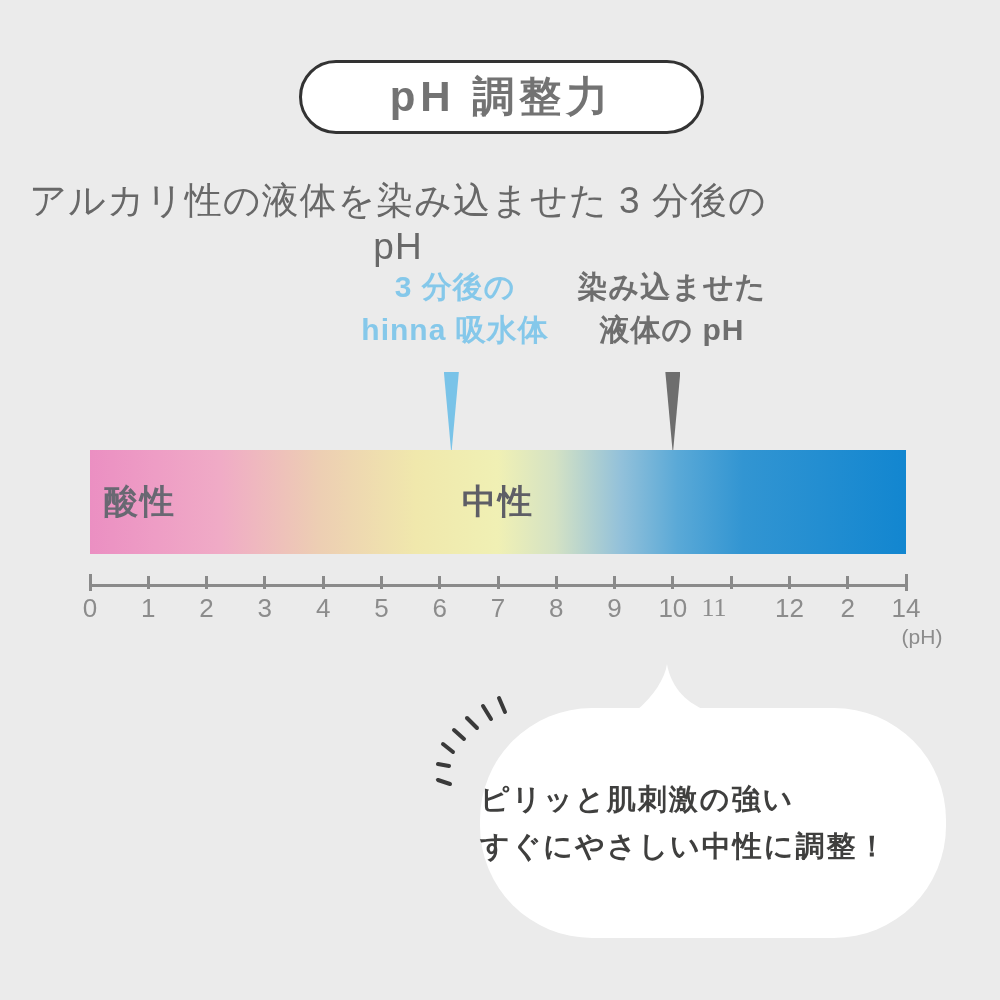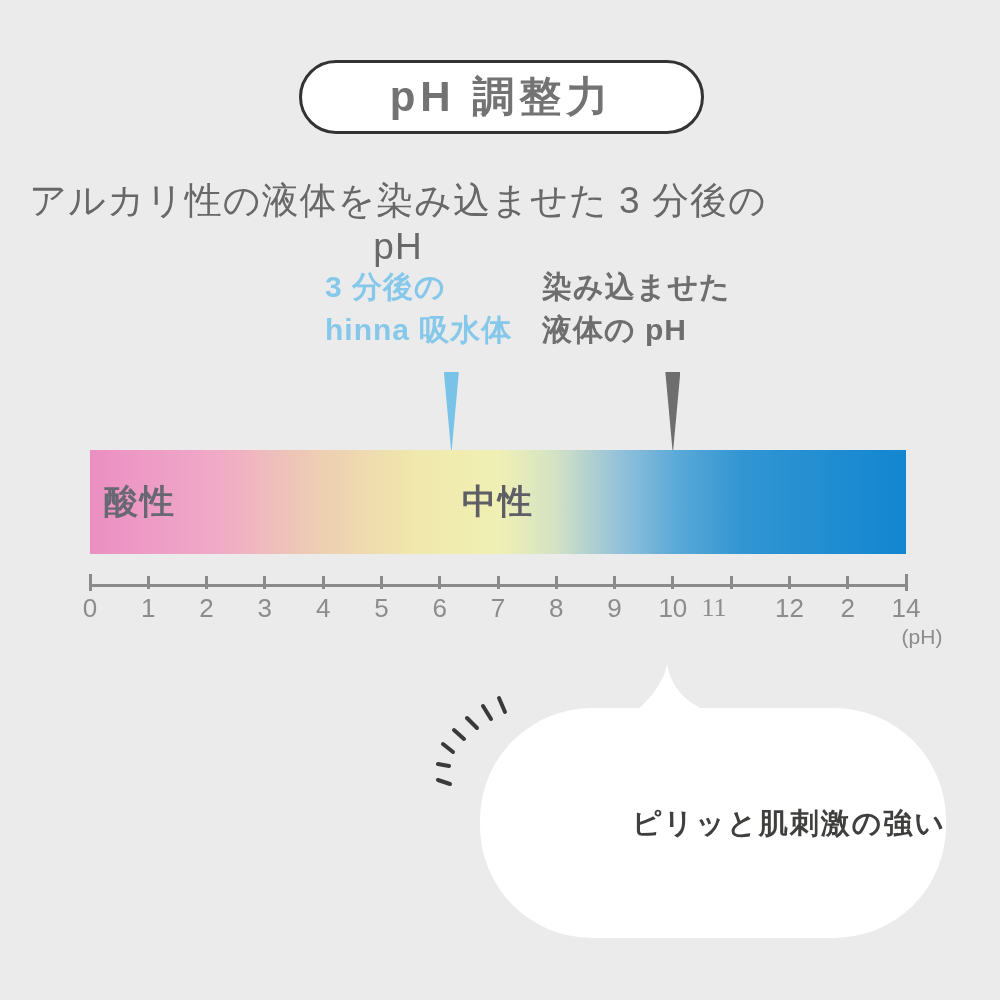--- a/index.html
+++ b/index.html
@@ -17,21 +17,21 @@
   .title-pill span{
     font-size:42px;font-weight:bold;color:#737373;letter-spacing:5px;
   }
   
   .subtitle{
     position:absolute;left:0;top:176px;width:796px;text-align:center;
     font-size:37px;font-weight:500;color:#686868;letter-spacing:1px;
   }
   
   .annotation{
-    position:absolute;top:265px;width:260px;
+    position:absolute;top:265px;width:260px;text-align:center;
     font-size:30px;font-weight:bold;line-height:43px;letter-spacing:1px;
   }
   .annotation.hinna{left:325px;}
   .annotation.liquid{left:542px;}
   
   .needle{
     position:absolute;top:372px;width:15px;height:82px;
     clip-path:polygon(0 0,100% 0,50% 100%);
   }
   
@@ -61,21 +61,21 @@
     font-size:26px;color:#8c8c8c;font-weight:400;
   }
   .ph-scale .unit-label{
     position:absolute;left:832px;top:54px;transform:translateX(-50%);
     font-size:21px;color:#8c8c8c;white-space:nowrap;
   }
   
   .bubble{
     position:absolute;left:480px;top:708px;width:466px;height:230px;
     background:#ffffff;border-radius:112px;
-    display:flex;flex-direction:column;align-items:flex-end;justify-content:center;
+    display:flex;flex-direction:column;align-items:flex-start;justify-content:center;
   }
   .bubble p{
     margin:0;font-size:29px;font-weight:bold;color:#3f3f3e;
     line-height:47px;letter-spacing:2px;white-space:nowrap;
   }
   .bubble-tail{position:absolute;left:636px;top:664px;}
   .emphasis{position:absolute;left:428px;top:690px;}
 </style>
 </head>
 <body style="background: rgb(235, 235, 235);">
@@ -150,13 +150,14 @@
     <line x1="10" y1="90" x2="22" y2="94"></line>
   </g>
 </svg>
 
 <svg class="bubble-tail" width="72" height="48" viewBox="0 0 72 48">
   <path d="M31 0 C29 14 18 32 0 47 L72 47 C46 38 34 18 31 0 Z" fill="#ffffff"></path>
 </svg>
 
 <div class="bubble">
   <p>ピリッと肌刺激の強い</p>
+  <p>すぐにやさしい中性に調整！</p>
 </div>
 
 </body></html>

